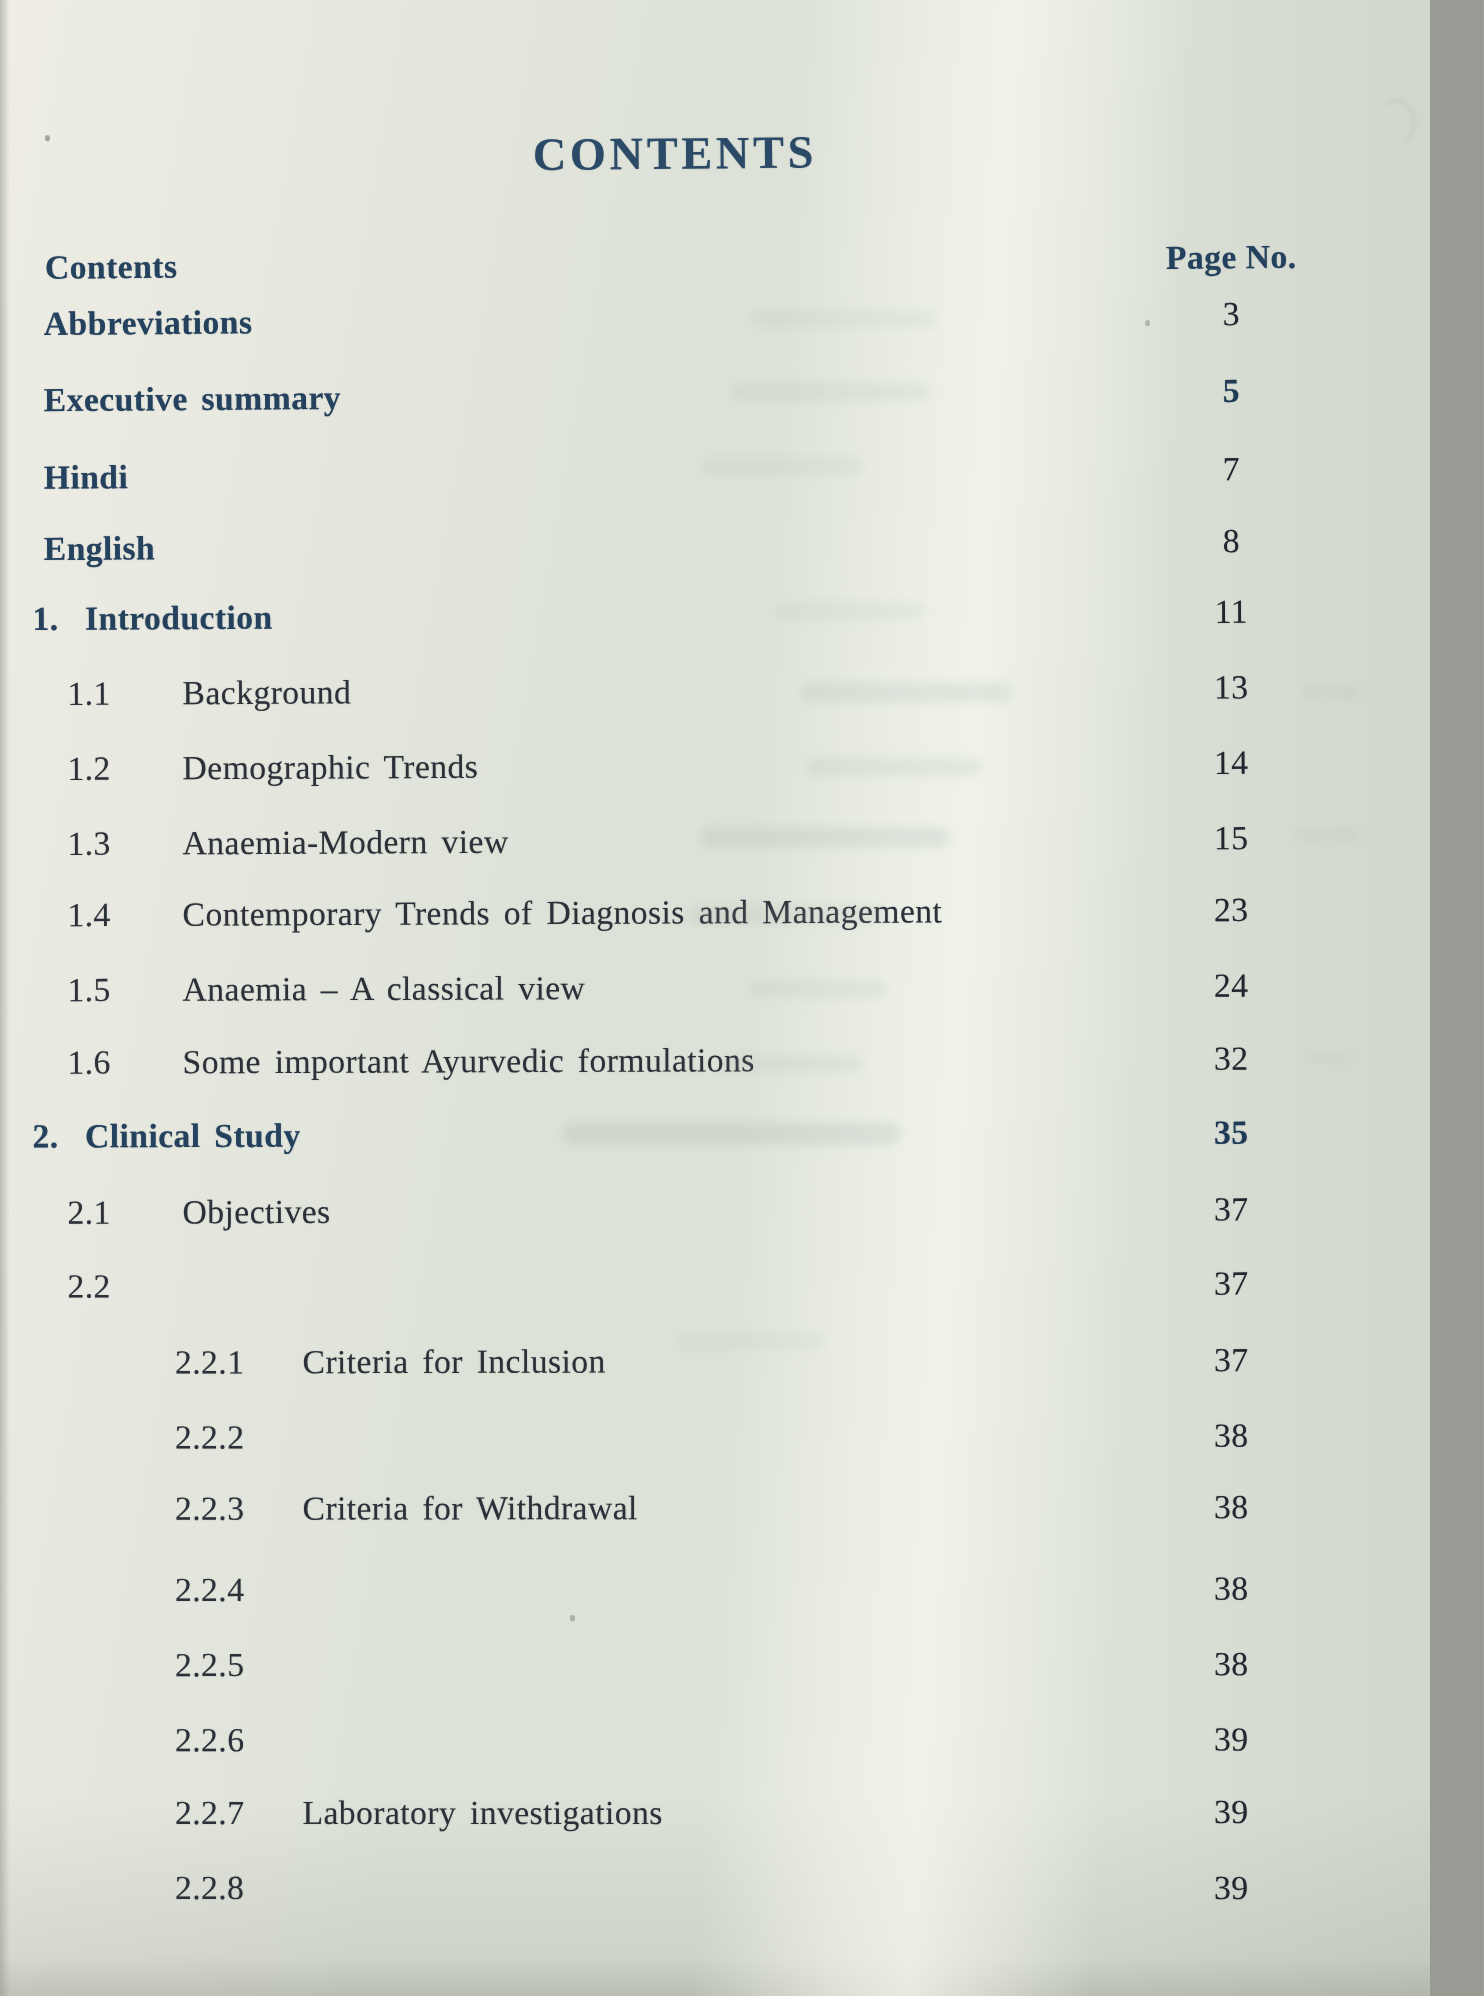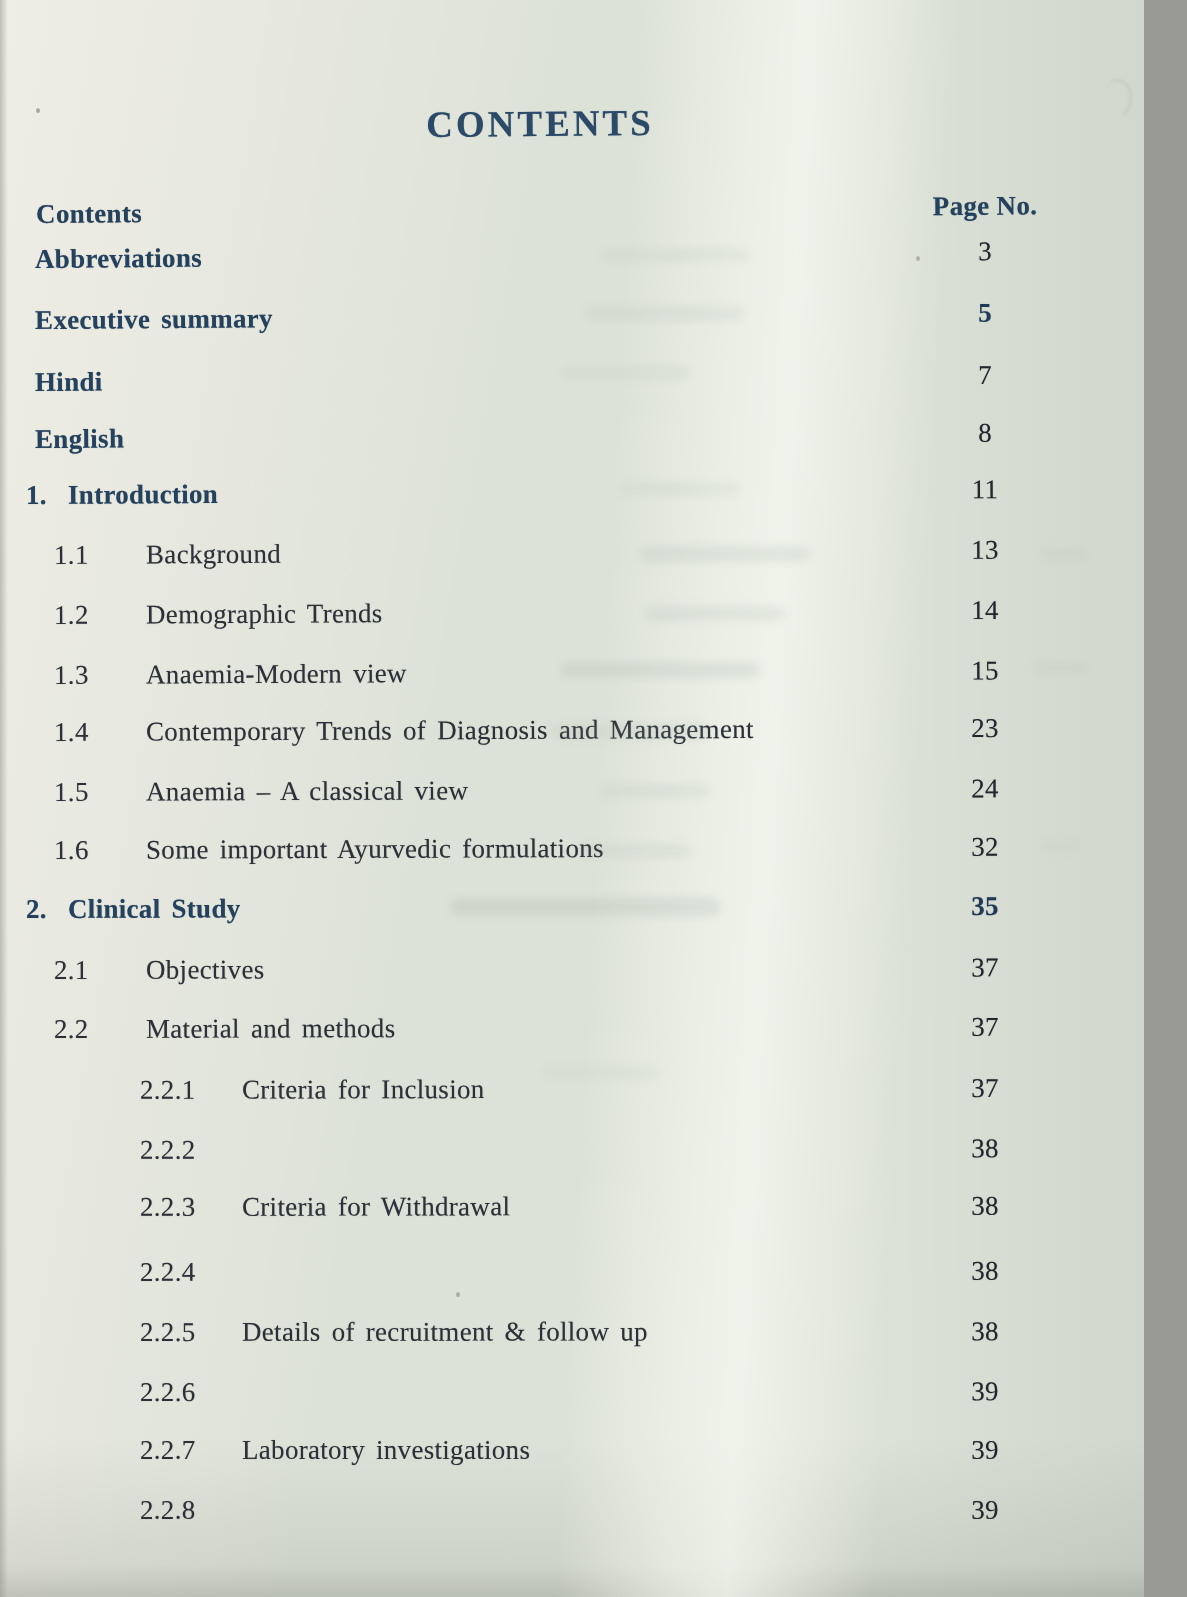--- a/index.html
+++ b/index.html
@@ -128,21 +128,20 @@
     <span class="label">Clinical Study</span>
     <span class="page-col">35</span>
   </div>
   <div class="row sub" style="top:952px;--rot:-0.16deg">
     <span class="num">2.1</span>
     <span class="label">Objectives</span>
     <span class="page-col">37</span>
   </div>
   <div class="row sub" style="top:1011px;--rot:-0.14deg">
     <span class="num">2.2</span>
-    <span class="label">Material and methods</span>
     <span class="page-col">37</span>
   </div>
   <div class="row subsub" style="top:1072px;--rot:-0.12deg">
     <span class="num">2.2.1</span>
     <span class="label">Criteria for Inclusion</span>
     <span class="page-col">37</span>
   </div>
   <div class="row subsub" style="top:1132px;--rot:-0.1deg">
     <span class="num">2.2.2</span>
     <span class="page-col">38</span>
@@ -151,21 +150,20 @@
     <span class="num">2.2.3</span>
     <span class="label">Criteria for Withdrawal</span>
     <span class="page-col">38</span>
   </div>
   <div class="row subsub" style="top:1254px;--rot:-0.07deg">
     <span class="num">2.2.4</span>
     <span class="page-col">38</span>
   </div>
   <div class="row subsub" style="top:1314px;--rot:-0.05deg">
     <span class="num">2.2.5</span>
-    <span class="label">Details of recruitment &amp; follow up</span>
     <span class="page-col">38</span>
   </div>
   <div class="row subsub" style="top:1374px;--rot:-0.04deg">
     <span class="num">2.2.6</span>
     <span class="page-col">39</span>
   </div>
   <div class="row subsub" style="top:1432px;--rot:-0.02deg">
     <span class="num">2.2.7</span>
     <span class="label">Laboratory investigations</span>
     <span class="page-col">39</span>

